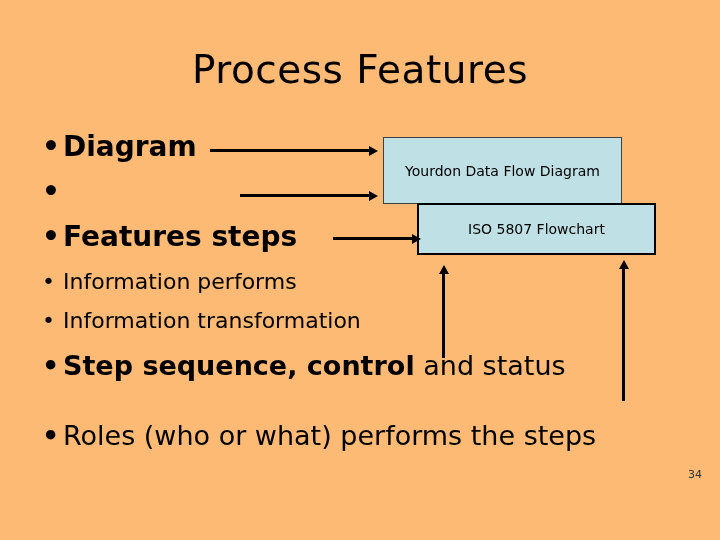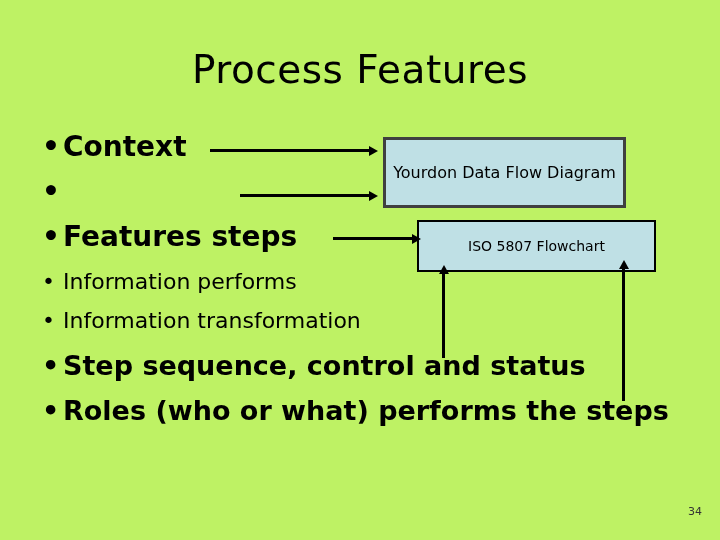--- a/index.html
+++ b/index.html
@@ -4,21 +4,21 @@
 <style>
   html, body {
     margin: 0;
     padding: 0;
     background: #ffffff;
   }
   #slide {
     position: relative;
     width: 720px;
     height: 540px;
-    background: #bef264;
+    background: #fdba74;
     overflow: hidden;
     font-family: "DejaVu Sans", "Liberation Sans", sans-serif;
     color: #000000;
   }
 
   
   #slide-title {
     position: absolute;
     left: 0;
     top: 47px;
@@ -55,25 +55,26 @@
   }
   .b-small {
     font-size: 22px;
     font-weight: normal;
   }
   .b-mid {
     font-size: 27px;
     font-weight: bold;
   }
   .reg {
-    font-weight: bold;
+    font-weight: normal;
     text-align: center;
   }
   .semi {
-    font-weight: 700;
+    font-weight: 400;
+    margin-top: 25px;
   }
 
   #bullet-context      { left: 42px; top: 133px; }
   #bullet-dataflow     { left: 42px; top: 178px; }
   #bullet-processsteps { left: 42px; top: 223px; }
   #bullet-infocontent  { left: 42px; top: 271px; }
   #bullet-infotrans    { left: 42px; top: 310px; }
   #bullet-stepseq      { left: 42px; top: 352px; }
   #bullet-roles        { left: 42px; top: 397px; }
 
@@ -85,26 +86,26 @@
     align-items: center;
     justify-content: center;
     color: #000000;
     white-space: nowrap;
   }
   #box-yourdon {
     left: 383px;
     top: 137px;
     width: 237px;
     height: 65px;
-    border: 3px solid #404040;
-    font-size: 16px;
+    border: 1px solid #404040;
+    font-size: 14px;
   }
   #box-iso {
     left: 417px;
-    top: 220px;
+    top: 203px;
     width: 235px;
     height: 48px;
     border: 2px solid #000000;
     font-size: 14px;
   }
 
   
   .h-arrow {
     position: absolute;
     height: 3px;
@@ -143,35 +144,35 @@
     border-right: 5px solid transparent;
     border-bottom: 9px solid #000000;
   }
   #arrow-stepseq-up { left: 442px; top: 273px; height: 85px; }
   #arrow-roles-up   { left: 622px; top: 268px; height: 133px; }
 
   
   #page-number {
     position: absolute;
     right: 18px;
-    top: 505px;
+    top: 468px;
     font-size: 11px;
     color: #333333;
   }
 </style>
 </head>
 <body>
 
 <div id="slide">
 
   <div id="slide-title">Process Features</div>
 
   <div class="bullet b-big" id="bullet-context">
     <span class="marker">•</span>
-    <span class="txt">Context</span>
+    <span class="txt">Diagram</span>
   </div>
 
   <div class="bullet b-big" id="bullet-dataflow">
     <span class="marker">•</span>
   </div>
 
   <div class="bullet b-big" id="bullet-processsteps">
     <span class="marker">•</span>
     <span class="txt">Features steps</span>
   </div>

